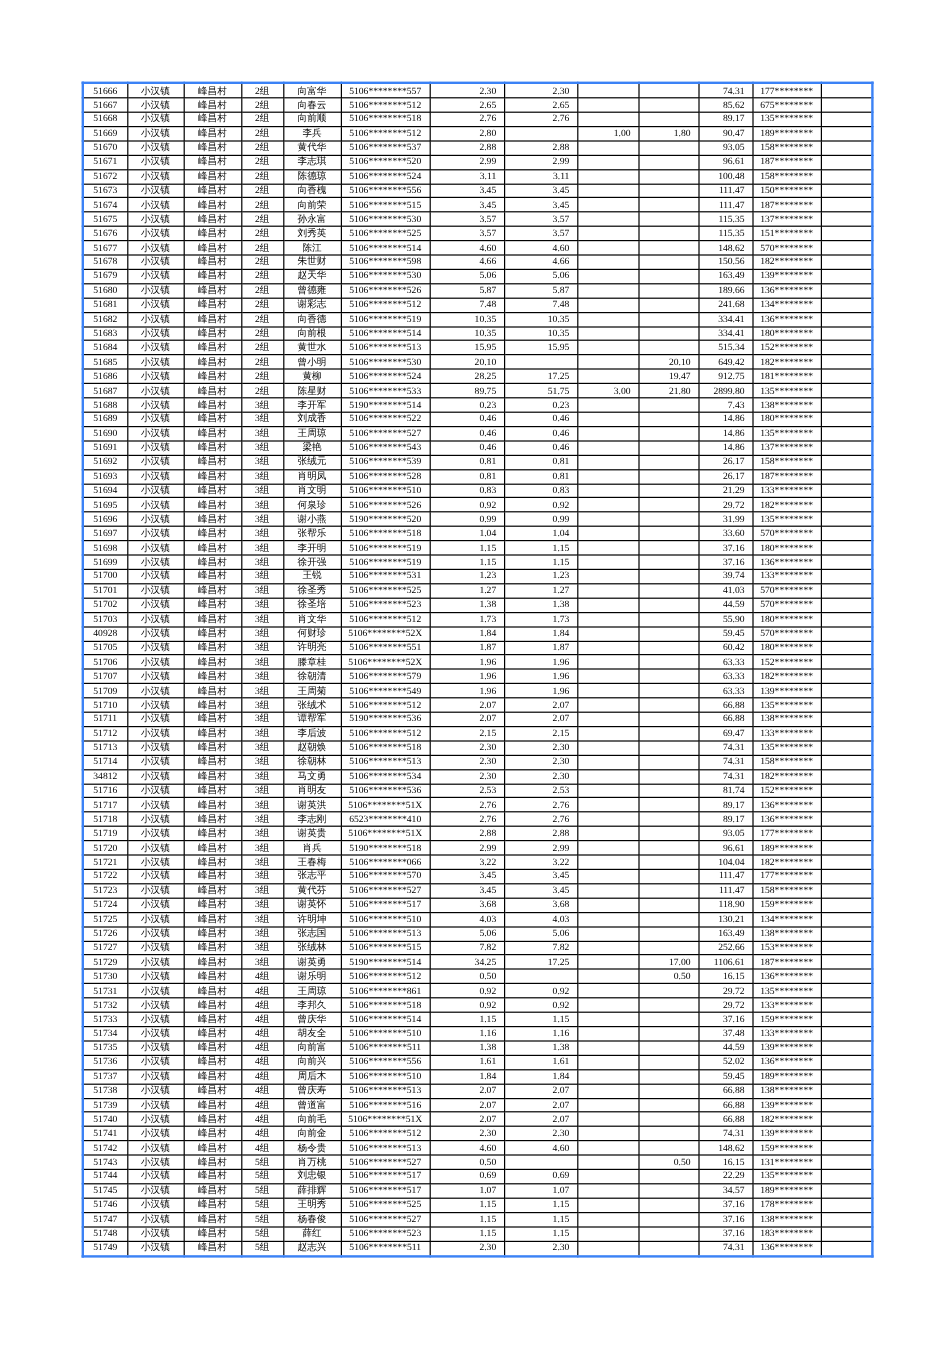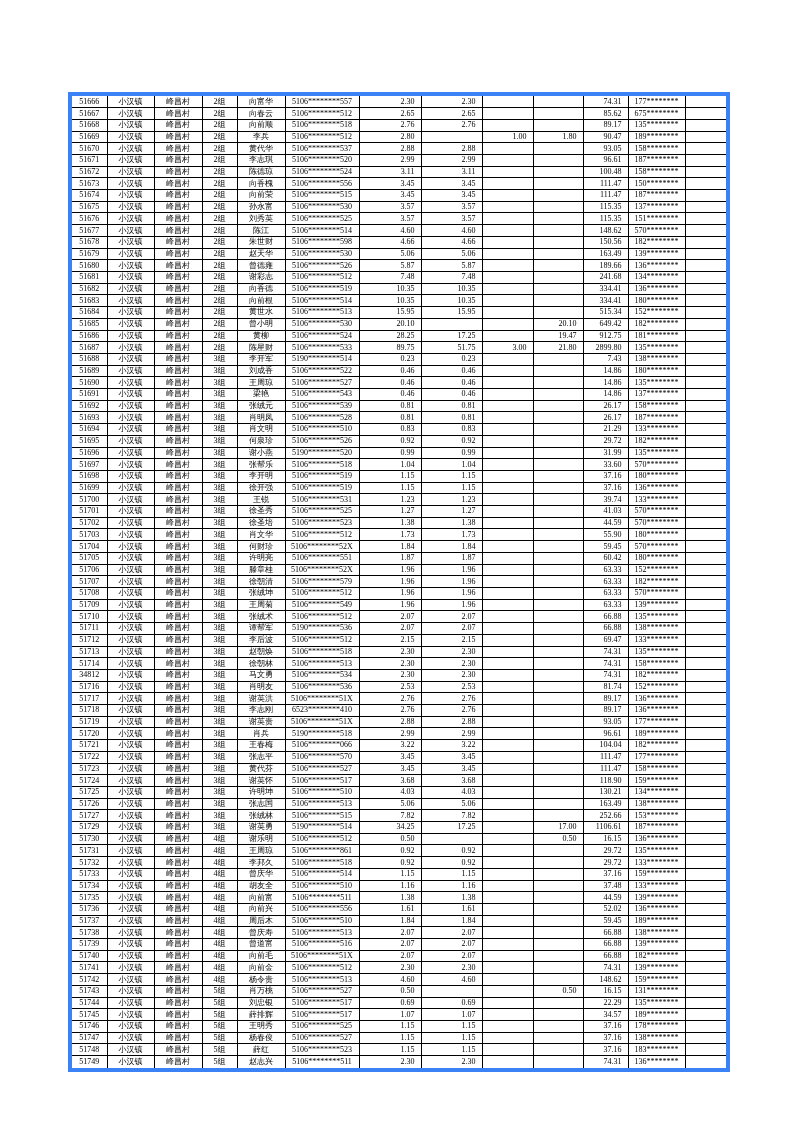--- a/index.html
+++ b/index.html
@@ -14,22 +14,21 @@
     width: 793px; height: 1122px;
     background: #ffffff;
     overflow: hidden;
   }
   table.grid {
     position: absolute;
     left: 68px; top: 68px;
     width: 658px; height: 980px;
     border-collapse: collapse;
     table-layout: fixed;
-    border: 4px solid #3b82f6;
-    margin-top: 24px;
+    border: 2px solid #3b82f6;
   }
   table.grid td {
     border: 1px solid #000;
     font-size: 8px;
     line-height: 1;
     color: #000;
     padding: 0;
     overflow: hidden;
     white-space: nowrap;
     vertical-align: middle;
@@ -627,21 +626,21 @@
           <td class="al-center">5106********512</td>
           <td class="al-right">1.73</td>
           <td class="al-right">1.73</td>
           <td class="al-right"></td>
           <td class="al-right"></td>
           <td class="al-right">55.90</td>
           <td class="al-center">180********</td>
           <td class="al-center"></td>
         </tr>
         <tr>
-          <td class="al-center">51704</td>
+          <td class="al-center">40928</td>
           <td class="al-center">小汉镇</td>
           <td class="al-center">峰昌村</td>
           <td class="al-center">3组</td>
           <td class="al-center">何财珍</td>
           <td class="al-center">5106********52X</td>
           <td class="al-right">1.84</td>
           <td class="al-right">1.84</td>
           <td class="al-right"></td>
           <td class="al-right"></td>
           <td class="al-right">59.45</td>
@@ -684,35 +683,20 @@
           <td class="al-center">峰昌村</td>
           <td class="al-center">3组</td>
           <td class="al-center">徐朝清</td>
           <td class="al-center">5106********579</td>
           <td class="al-right">1.96</td>
           <td class="al-right">1.96</td>
           <td class="al-right"></td>
           <td class="al-right"></td>
           <td class="al-right">63.33</td>
           <td class="al-center">182********</td>
-          <td class="al-center"></td>
-        </tr>
-        <tr>
-          <td class="al-center">51708</td>
-          <td class="al-center">小汉镇</td>
-          <td class="al-center">峰昌村</td>
-          <td class="al-center">3组</td>
-          <td class="al-center">张绒坤</td>
-          <td class="al-center">5106********512</td>
-          <td class="al-right">1.96</td>
-          <td class="al-right">1.96</td>
-          <td class="al-right"></td>
-          <td class="al-right"></td>
-          <td class="al-right">63.33</td>
-          <td class="al-center">570********</td>
           <td class="al-center"></td>
         </tr>
         <tr>
           <td class="al-center">51709</td>
           <td class="al-center">小汉镇</td>
           <td class="al-center">峰昌村</td>
           <td class="al-center">3组</td>
           <td class="al-center">王周菊</td>
           <td class="al-center">5106********549</td>
           <td class="al-right">1.96</td>

